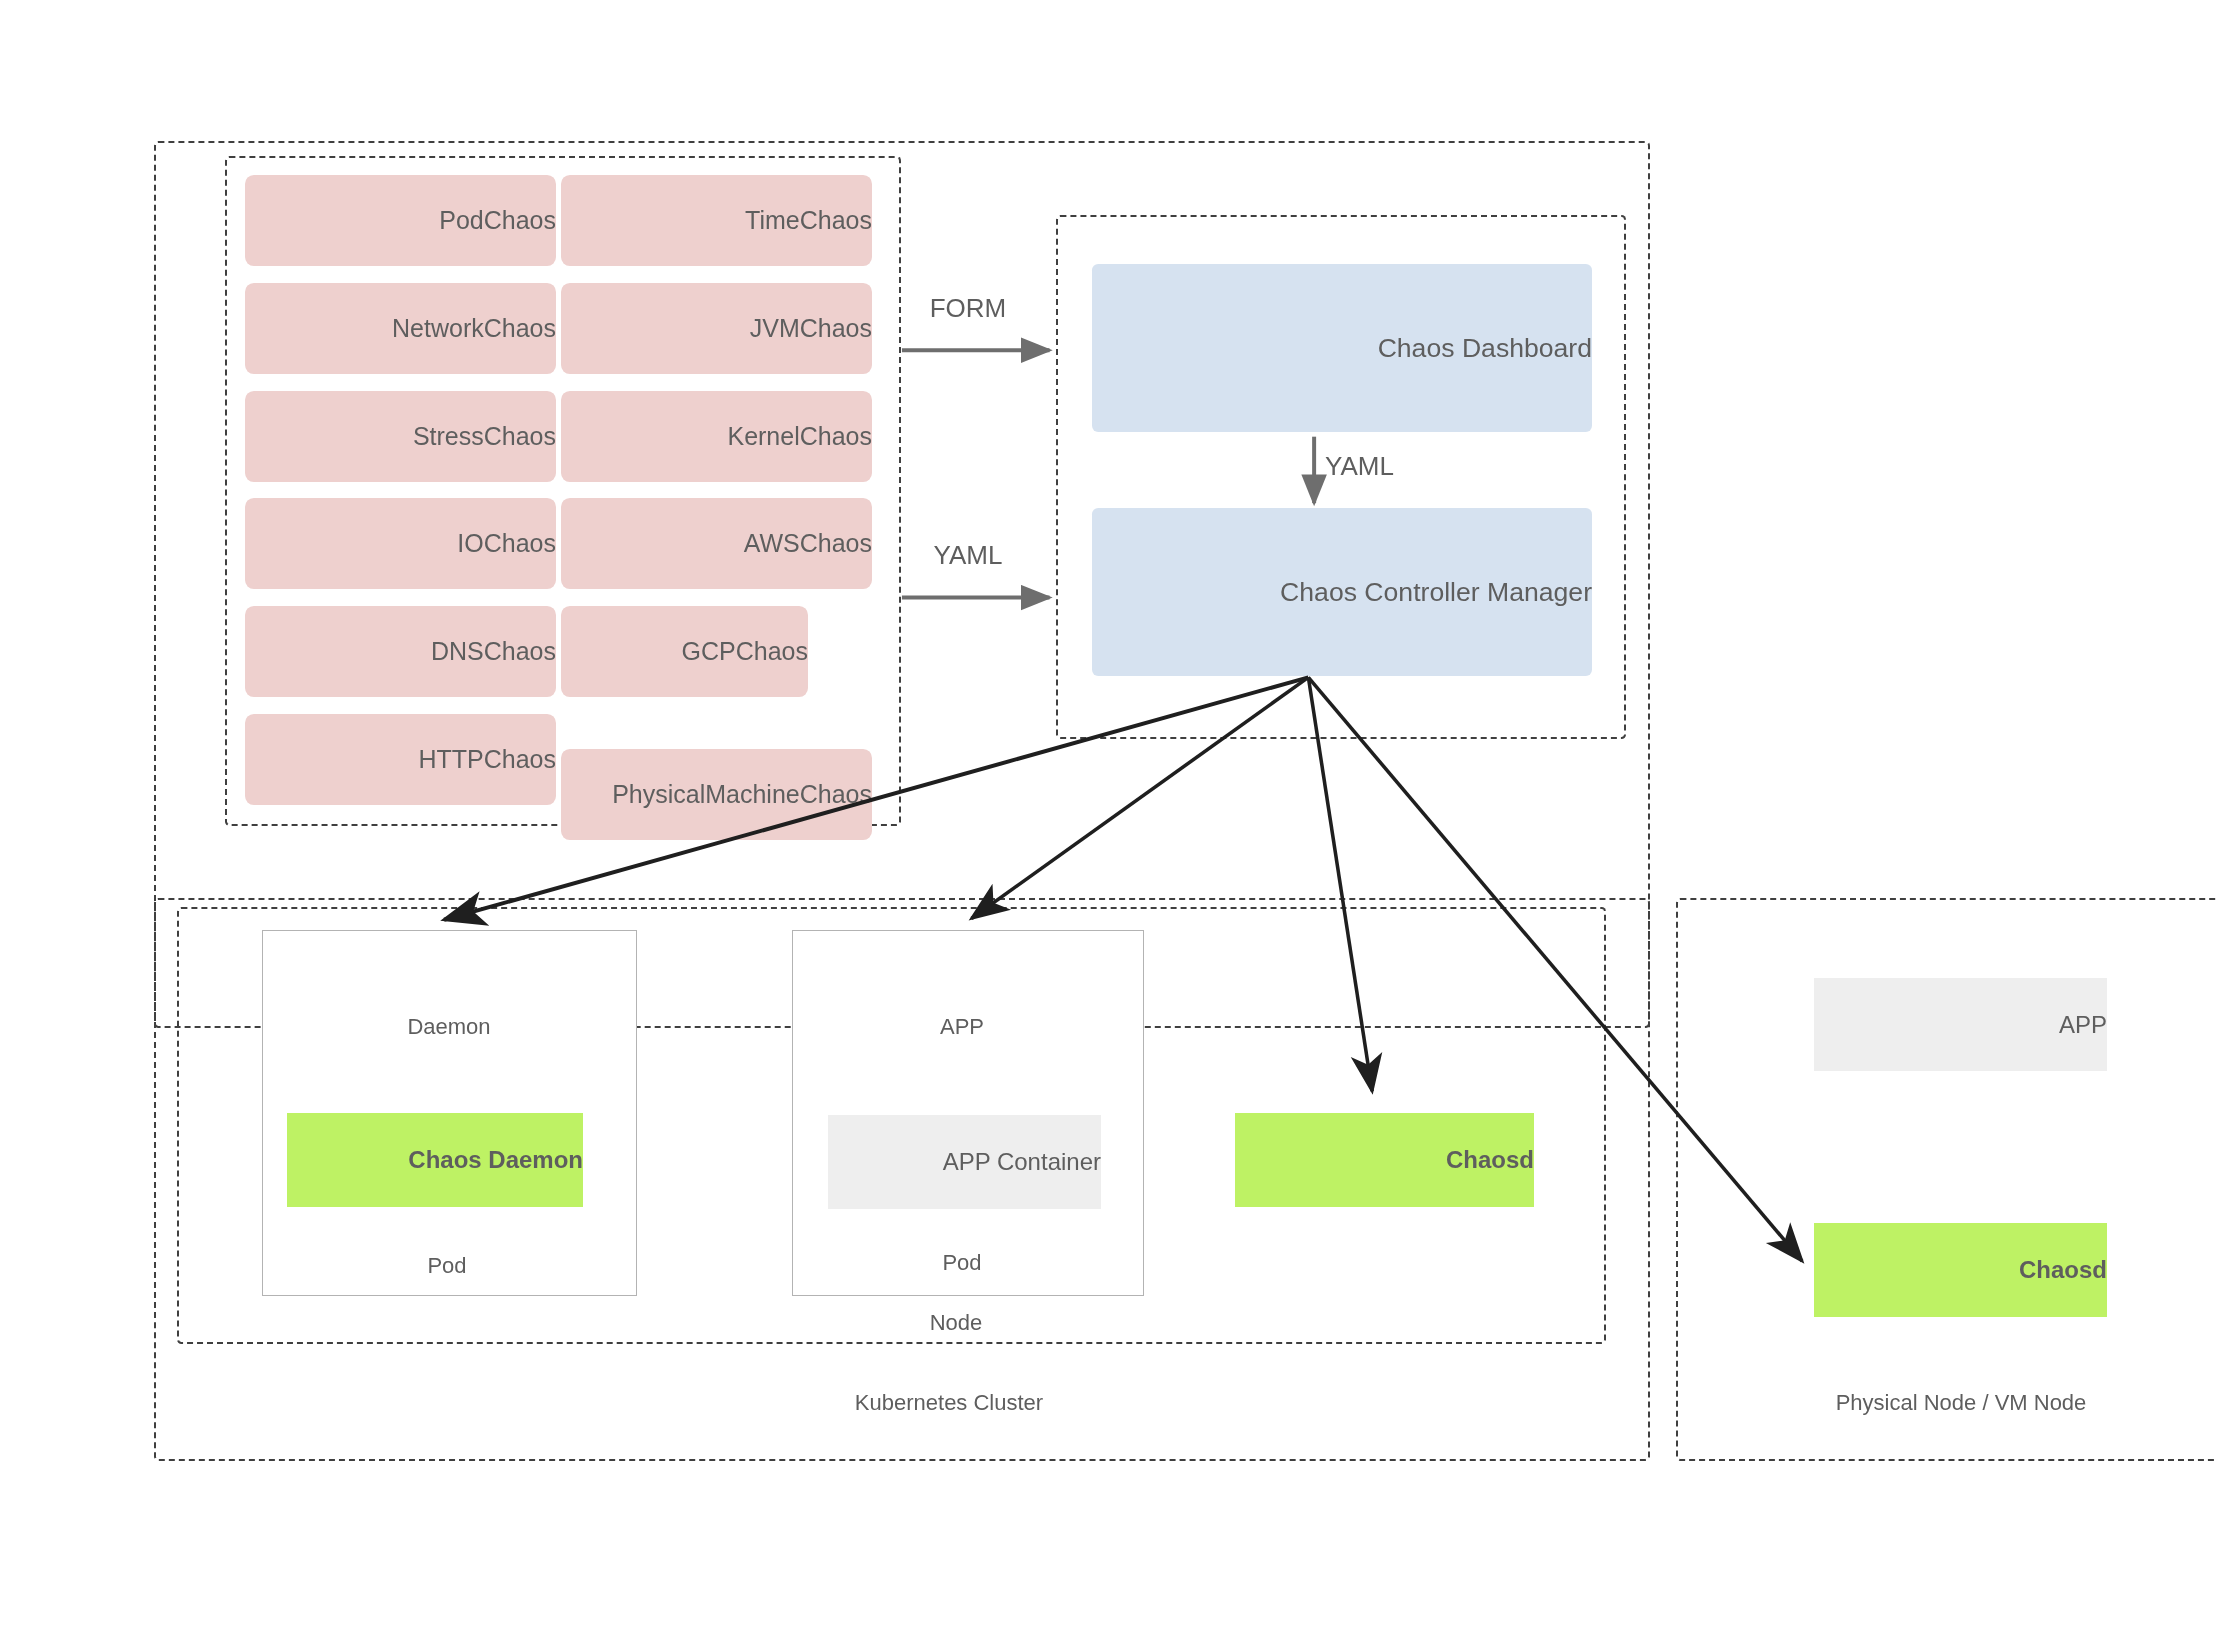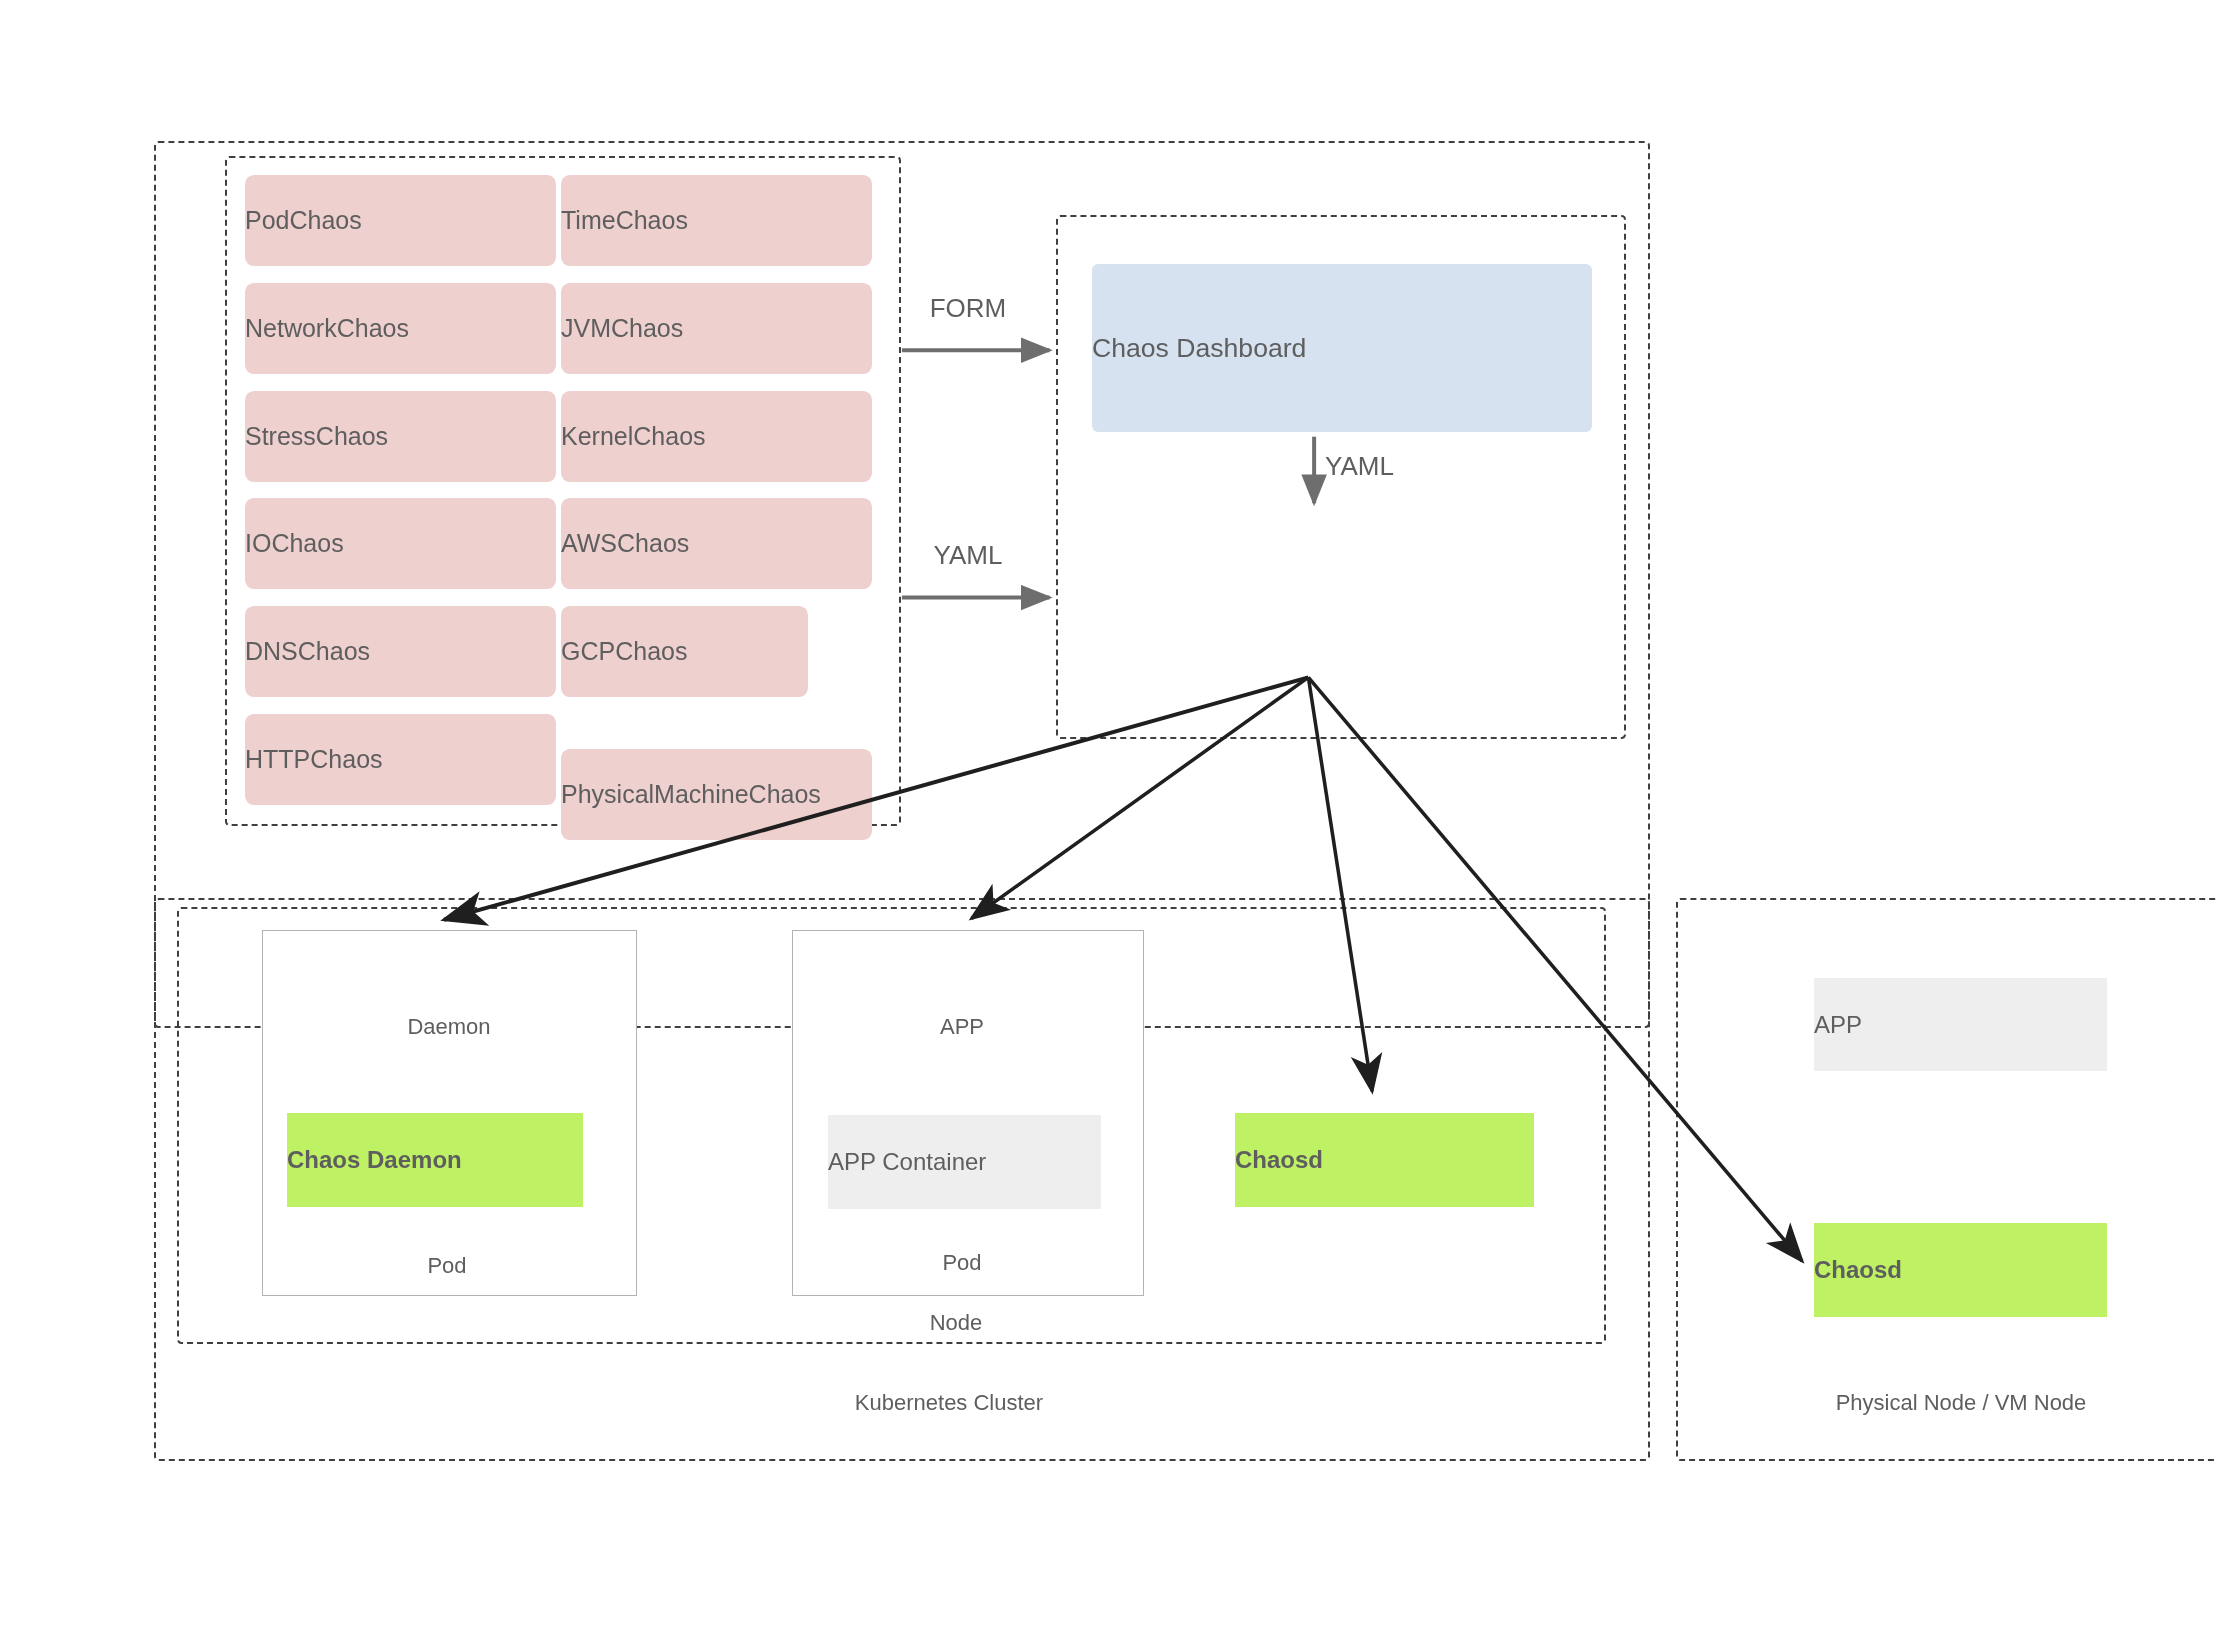--- a/index.html
+++ b/index.html
@@ -38,21 +38,21 @@
     box-sizing: border-box;
     background: #ffffff;
   }
 
   
   .node-box {
     position: absolute;
     box-sizing: border-box;
     display: flex;
     align-items: center;
-    justify-content: flex-start;
+    justify-content: flex-end;
     text-align: center;
     color: #5e5e5e;
   }
   .node-box.pink   { background: #eed0ce; border-radius: 8.9px; }
   .node-box.blue   { background: #bef264; font-weight: bold; }
   .node-box.blue-r { background: #d6e2f0; border-radius: 6.2px; }
   .node-box.grey   { background: #eeeeee; }
 
   
   .lbl {
@@ -122,20 +122,23 @@
   <div class="node-box pink" style="left:561px; top:714px; width:311px; height:91px; font-size:25px;margin-top:35px;">
     <span>PhysicalMachineChaos</span>
   </div>
 
   <div class="dashed-frame" style="left:1056px; top:215px; width:570px; height:524px;"></div>
 
   <div class="node-box blue-r" style="left:1092px; top:264px; width:500px; height:168px; font-size:26.6px;">
     <span>Chaos Dashboard</span>
   </div>
 
+  <div class="node-box blue-r" style="left:1092px; top:508px; width:500px; height:168px; font-size:26.6px;">
+    <span>Chaos Controller Manager</span>
+  </div>
 
   <div class="lbl center" style="left:968px; top:293px; font-size:26px;">FORM</div>
   <div class="lbl center" style="left:968px; top:540px; font-size:26px;">YAML</div>
   <div class="lbl" style="left:1325px; top:451px; font-size:26px;">YAML</div>
 
   <div class="dashed-frame" style="left:154px; top:898px; width:1496px; height:563px;"></div>
   <div class="lbl center" style="left:949px; top:1390px; font-size:22px;">Kubernetes Cluster</div>
 
   <div class="dashed-frame" style="left:177px; top:907px; width:1429px; height:437px;"></div>
   <div class="lbl center" style="left:956px; top:1310px; font-size:22px;">Node</div>

